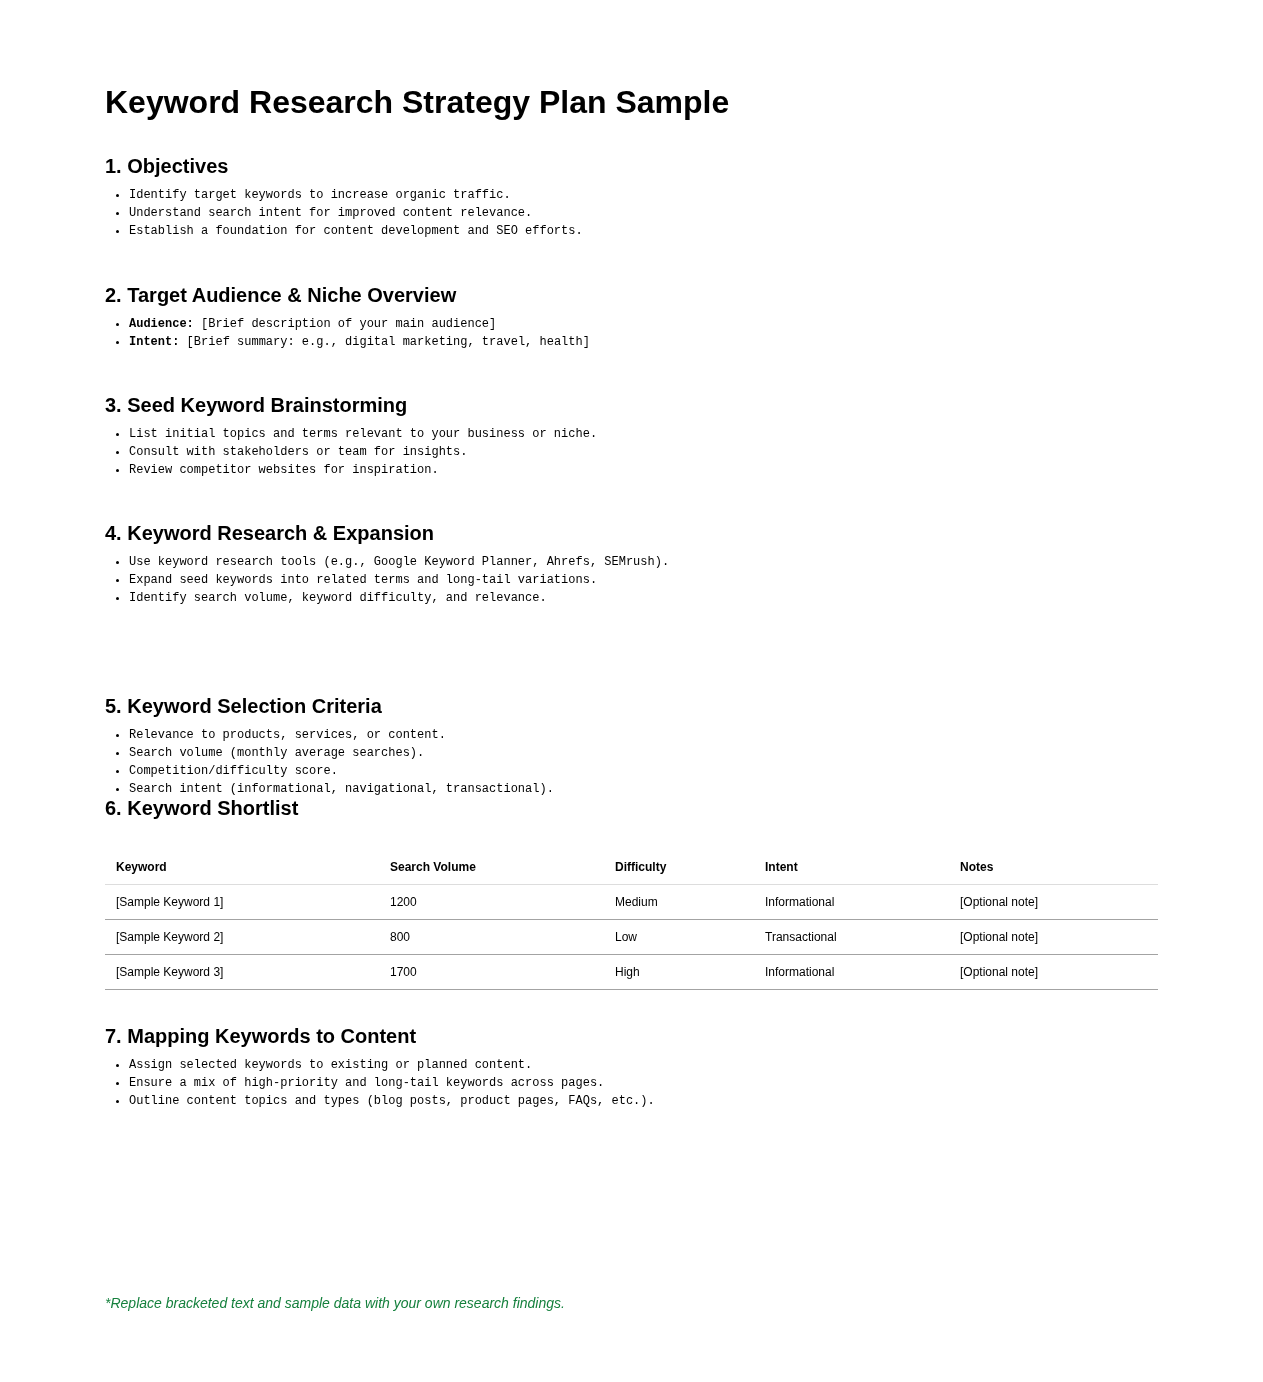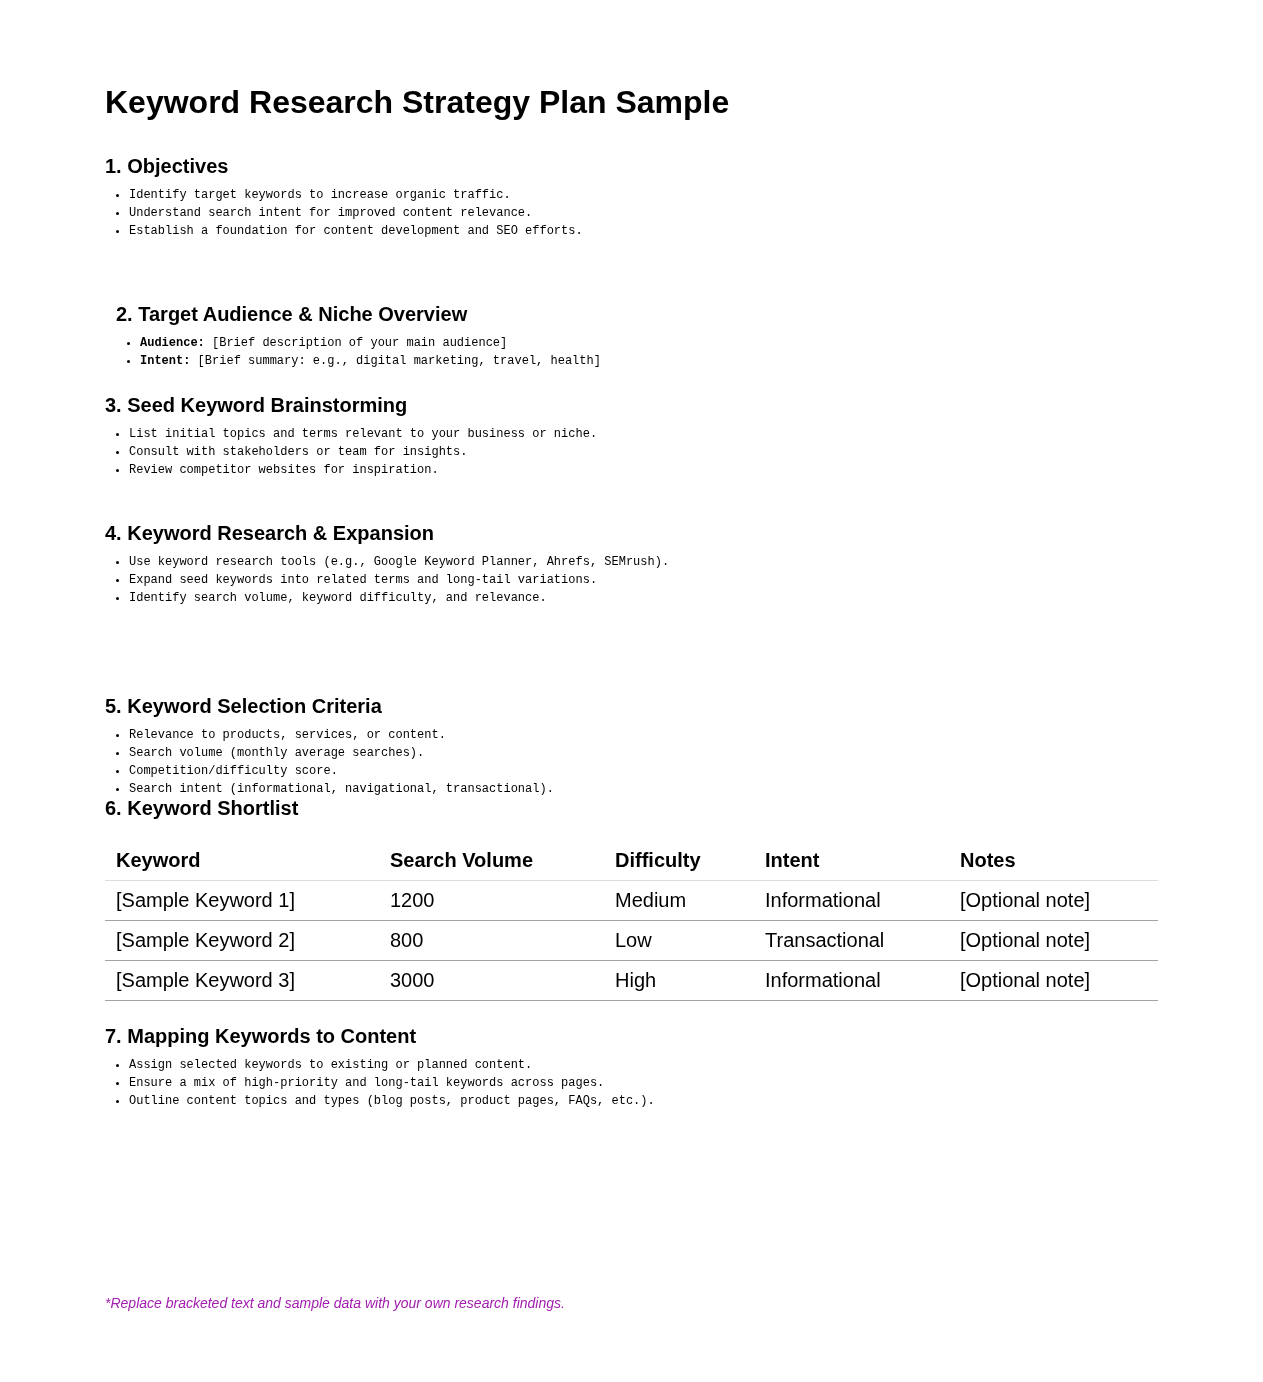--- a/index.html
+++ b/index.html
@@ -27,34 +27,34 @@
       line-height: 24px;
     }
     .section { margin-top: 0; }
     ul, ol {
       margin: 0;
       padding-left: 24px;
       line-height: 18px;
     }
     li { font-size: 12px; font-family: Liberation Mono, monospace; }
     .s1 { position: absolute; top: 154px; left: 105px; }
-    .s2 { position: absolute; top: 283px; left: 116px; margin-top: 19px; }
+    .s2 { position: absolute; top: 283px; left: 105px; }
     .s3 { position: absolute; top: 393px; left: 105px; }
     .s4 { position: absolute; top: 521px; left: 105px; }
     .s5 { position: absolute; top: 650px; left: 105px; margin-top: 44px; }
     .s6 { position: absolute; top: 796px; left: 105px; width: 1053px; }
     .s7 { position: absolute; top: 1024px; left: 105px; }
     .s8 { position: absolute; top: 1153px; left: 105px; }
     .section h2 + ul, .section h2 + ol { margin-top: 8px; }
     .title { position: absolute; top: 84px; left: 105px; }
     table {
       border-collapse: collapse;
       width: 1053px;
-      margin-top: 21px;
-      font-size: 20px;
+      margin-top: 30px;
+      font-size: 12px;
     }
     th {
       text-align: left;
       font-weight: bold;
       padding: 8px 11px;
       height: 18px;
       border-bottom: 1px solid #dddddd;
     }
     td {
       text-align: left;
@@ -65,21 +65,21 @@
     .c1 { width: 252px; }
     .c2 { width: 203px; }
     .c3 { width: 128px; }
     .c4 { width: 173px; }
     .footnote {
       position: absolute;
       top: 1281px;
       left: 105px;
       font-size: 14px;
       font-style: italic;
-      color: #a21caf;
+      color: #15803d;
     }
   </style>
 </head>
 <body>
 
 <div class="page">
 
   <h1 class="title">Keyword Research Strategy Plan Sample</h1>
 
   <div class="section s1">
@@ -149,21 +149,21 @@
         </tr>
         <tr>
           <td>[Sample Keyword 2]</td>
           <td>800</td>
           <td>Low</td>
           <td>Transactional</td>
           <td>[Optional note]</td>
         </tr>
         <tr>
           <td>[Sample Keyword 3]</td>
-          <td>3000</td>
+          <td>1700</td>
           <td>High</td>
           <td>Informational</td>
           <td>[Optional note]</td>
         </tr>
       </tbody>
     </table>
   </div>
 
   <div class="section s7">
     <h2>7. Mapping Keywords to Content</h2>

